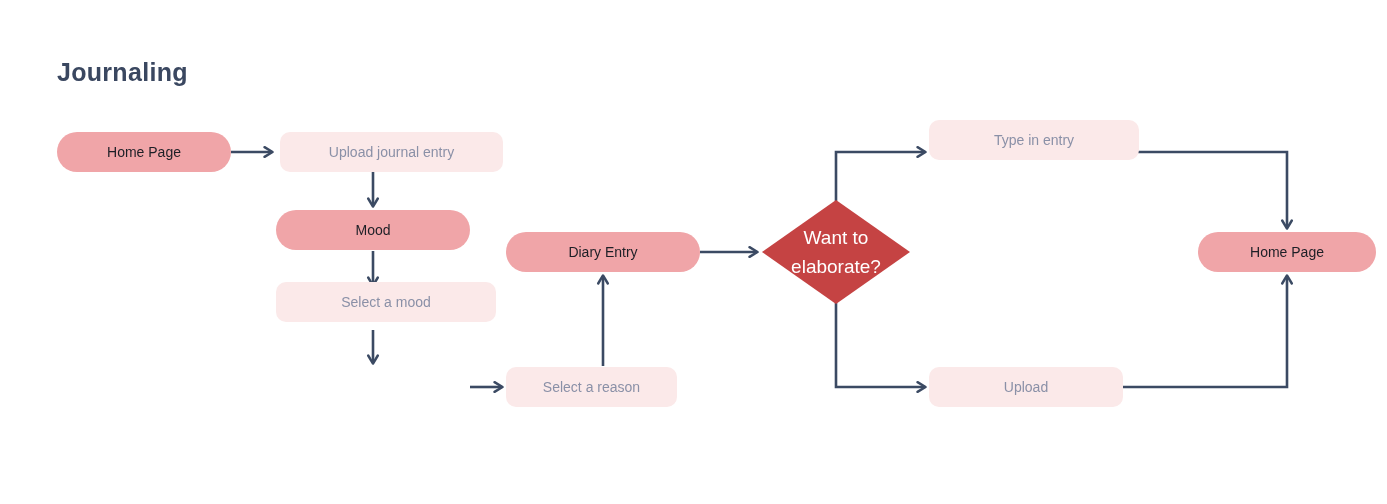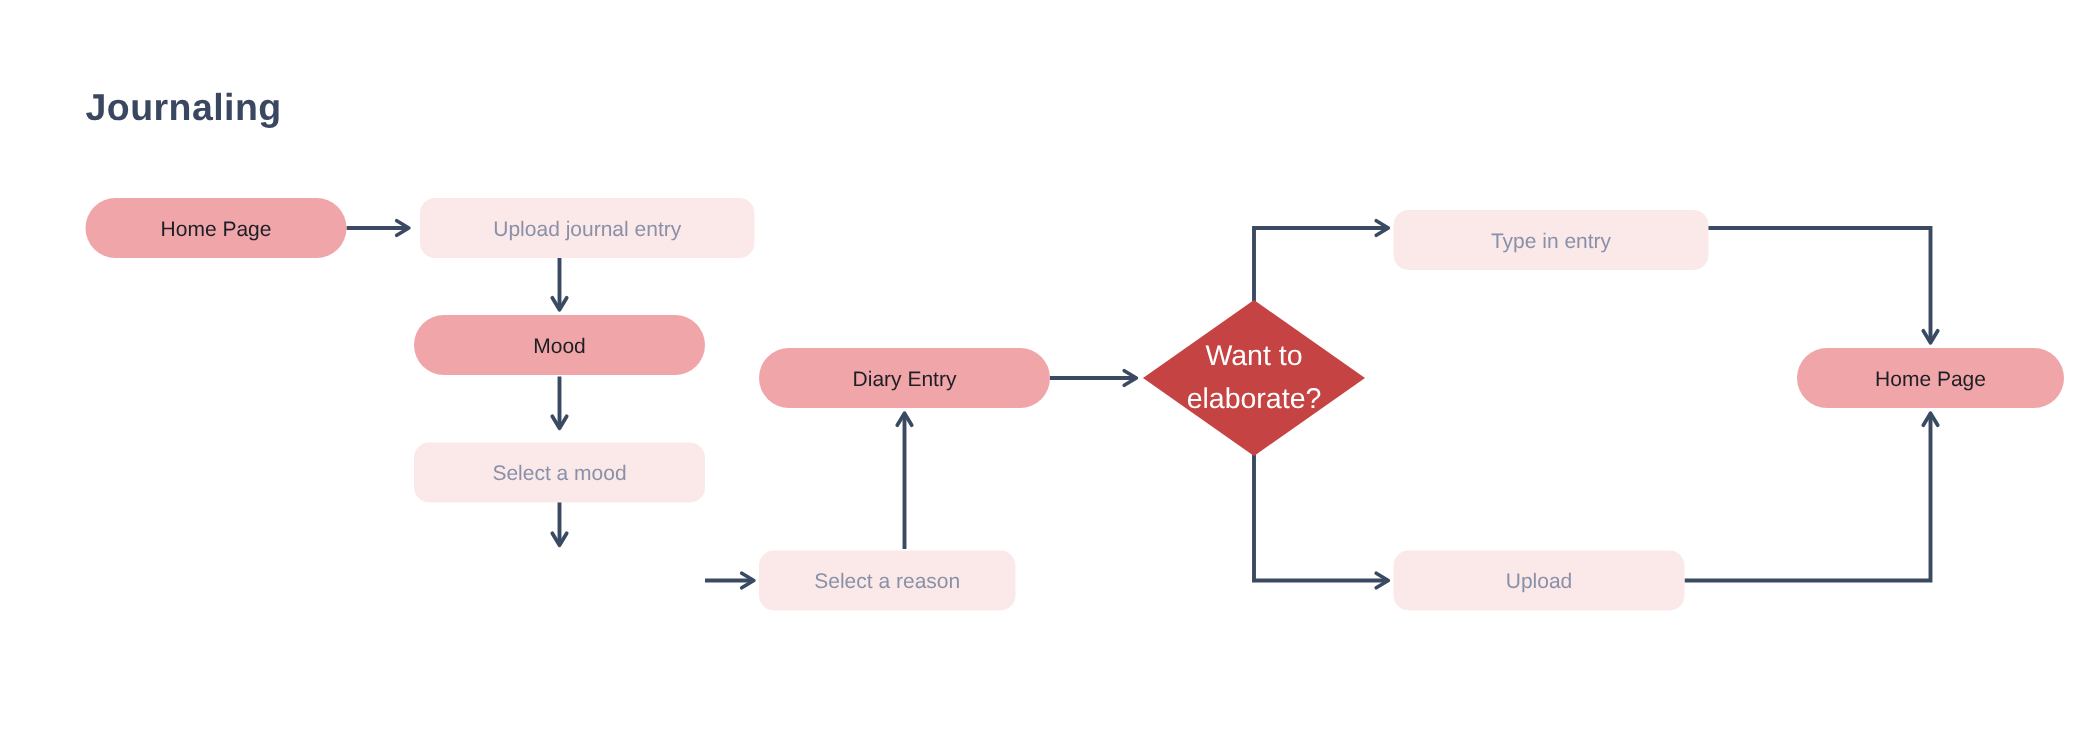--- a/index.html
+++ b/index.html
@@ -111,30 +111,30 @@
     <path class="edge" d="M1123 152 L1287 152 L1287 228" marker-end="url(#arrowhead)"></path>
     <path class="edge" d="M1123 387 L1287 387 L1287 276" marker-end="url(#arrowhead)"></path>
   </svg>
 
   <div class="node pill" style="left:57px;  top:132px; width:174px">Home Page</div>
 
   <div class="node process" style="left:280px; top:132px; width:223px">Upload journal entry</div>
 
   <div class="node pill" style="left:276px; top:210px; width:194px">Mood</div>
 
-  <div class="node process" style="left:276px; top:295px; width:194px">Select a mood</div>
+  <div class="node process" style="left:276px; top:282px; width:220px">Select a mood</div>
 
 
   <div class="node process" style="left:506px; top:367px; width:171px">Select a reason</div>
 
   <div class="node pill" style="left:506px; top:232px; width:194px">Diary Entry</div>
 
   <div class="node decision" style="left:762px; top:200px; width:148px">
     <span class="decision-label">Want to elaborate?</span>
   </div>
 
-  <div class="node process" style="left:929px; top:140px; width:210px">Type in entry</div>
+  <div class="node process" style="left:929px; top:120px; width:210px">Type in entry</div>
 
   <div class="node process" style="left:929px; top:367px; width:194px">Upload</div>
 
   <div class="node pill" style="left:1198px; top:232px; width:178px">Home Page</div>
 
 </div>
 
 </body></html>

